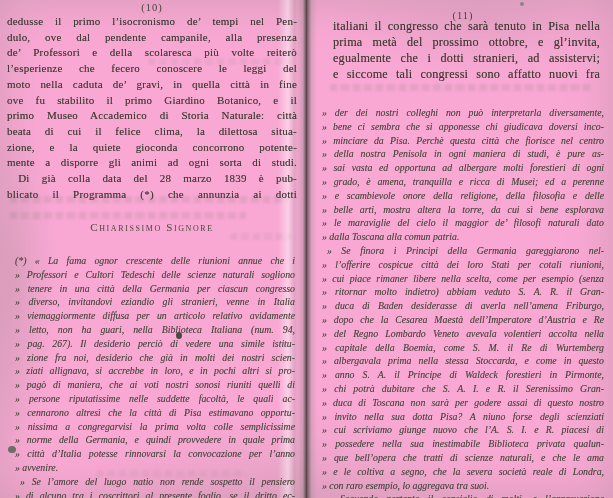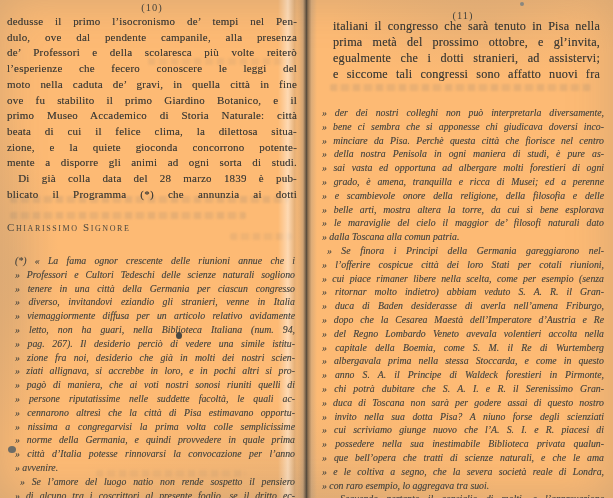--- a/index.html
+++ b/index.html
@@ -1,38 +1,38 @@
 <!DOCTYPE html>
 <html><head>
 <meta charset="utf-8">
 <style>
   html,body{margin:0;padding:0;background:#b0aca6;}
   .scan{
     position:relative;
     width:613px;height:498px;
-    background:#fdba74;
+    background:#f9a8d4;
     overflow:hidden;
     font-family:"Liberation Serif", serif;
     color:#3e3b35;
     box-shadow: inset 0 0 46px rgba(130,125,116,0.32);
   }
   .page{position:absolute;top:0;bottom:0;}
   .page-left{left:7px;width:290px;}
   .page-right{left:318px;width:290px;}
   .pagenum{
     position:absolute;left:0;right:0;text-align:center;
     font-size:10.5px;color:#47443d;letter-spacing:1px;
   }
   .pagenum-left{top:2px;}
   .pagenum-right{top:10px;}
   .body-block{position:absolute;left:0;right:0;z-index:2;}
   .body-left{top:14px;}
   .body-right{top:18px;padding-left:15px;padding-right:8px;}
   .fn-heading{
-    position:absolute;left:0;right:0;top:221px;text-align:left;
+    position:absolute;left:0;right:0;top:221px;text-align:center;
     font-variant:small-caps;letter-spacing:1.6px;font-size:11px;color:#4a473f;z-index:2;
   }
   .fn-block{position:absolute;left:0;right:0;z-index:2;margin-top:10px;}
   .fn-left{top:244px;padding-left:8px;padding-right:2px;}
   .fn-right{top:96px;padding-left:4px;padding-right:4px;}
   .ml{font-size:11px;line-height:15.7px;letter-spacing:0.2px;
       text-shadow:0 0 0.5px rgba(62,59,53,0.55);}
   .mr{font-size:12.2px;line-height:16px;letter-spacing:0.2px;word-spacing:1px;
       text-shadow:0 0 0.5px rgba(62,59,53,0.55);}
   .fn{font-size:9.8px;line-height:13.8px;font-style:italic;color:#4b4840;

